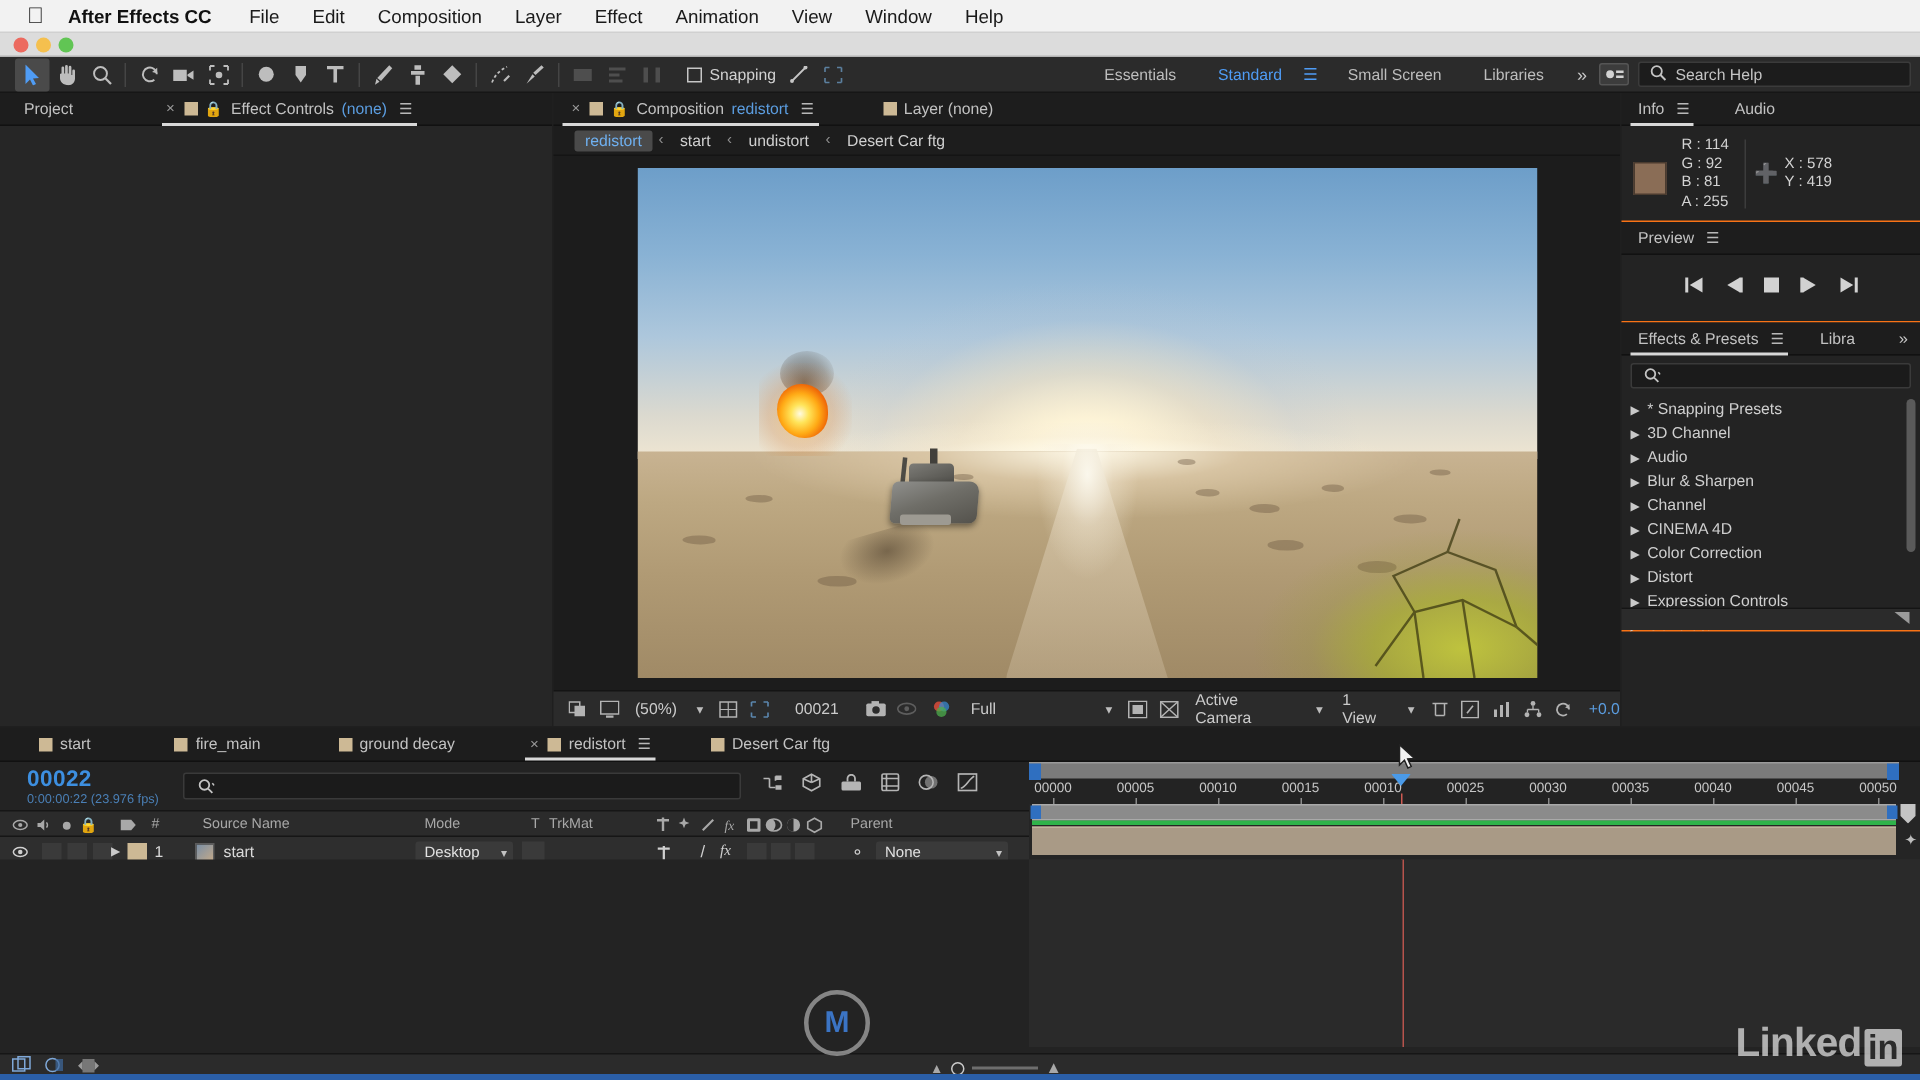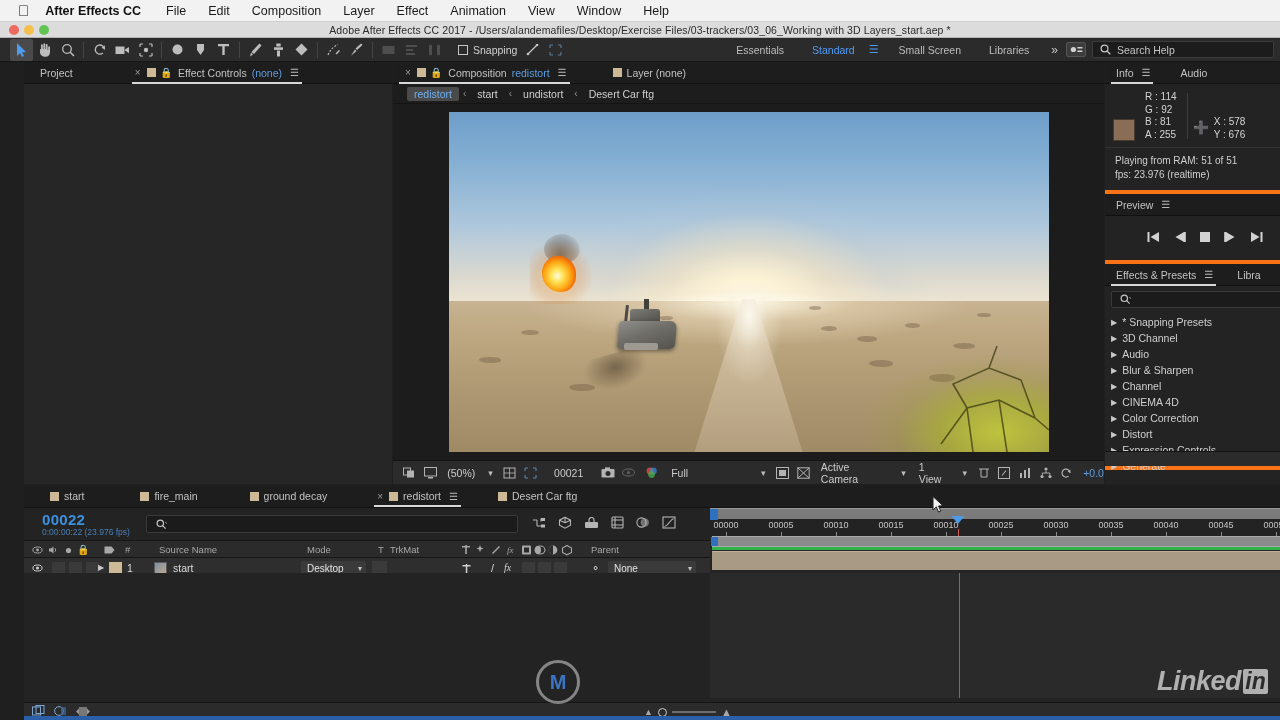--- a/index.html
+++ b/index.html
@@ -66,21 +66,21 @@
     margin-right: 6px;
   }
   .searchhelp {
     width: 182px; height: 17px; background: #1c1c1c; border: 1px solid #3b3b3b;
     border-radius: 2px; display: flex; align-items: center; margin-right: 6px;
   }
   .searchhelp .mag { margin: 0 6px 0 7px; color: #c4c4c4; }
   .searchhelp .ph { font-size: 10.5px; color: #c4c4c4; }
 
   
-  .panel { position: absolute; background: #232323; margin-left: 24px; }
+  .panel { position: absolute; background: #232323; }
   .tabbar {
     height: 22px; background: #1d1d1d; display: flex; align-items: center;
     border-bottom: 1px solid #111;
   }
   .tab {
     display: flex; align-items: center; gap: 5px; height: 22px; padding: 0 9px;
     font-size: 10.5px; color: #c2c2c2; position: relative; white-space: nowrap;
   }
   .tab .sw { width: 9px; height: 9px; background: #cdb995; display: inline-block; }
   .tab .x { color: #9a9a9a; font-size: 10px; margin-right: 1px; }
@@ -197,23 +197,23 @@
     background: #2b2b2b; border-top: 1px solid #141414;
     display: flex; align-items: center; padding-left: 8px; gap: 3px;
   }
   .cb-icon { width: 18px; display: flex; align-items: center; justify-content: center; color: #b3b3b3; }
   .cb-val { padding: 0 5px; color: #cbcbcb; font-size: 10.5px; }
   .cb-chev { color: #bdbdbd; font-size: 9px; padding: 0 5px; }
   .cb-plus { color: #5b9de0; font-size: 10.5px; padding-left: 5px; }
 
   
   #right-dock { left: 1081px; top: 62px; width: 199px; height: 422px; background: #232323; }
-  .sub-panel { border-bottom: 4px solid #f97316; }
+  .sub-panel { border-bottom: 1px solid #f97316; }
   .info-body { padding: 7px 0 6px 0; }
-  .info-row { display: flex; align-items: flex-end; padding: 0 8px; }
+  .info-row { display: flex; align-items: center; padding: 0 8px; }
   .swatch { width: 22px; height: 22px; background: #8a6d56; border: 1px solid #4a3b2f; margin-top: 6px; }
   .rgba { margin-left: 10px; font-size: 10px; color: #d3d3d3; line-height: 12.6px; }
   .info-sep { width: 1px; background: #3c3c3c; margin: 2px 0 2px 10px; align-self: stretch; }
   .xy { margin-left: 6px; font-size: 10px; color: #d3d3d3; line-height: 12.6px; display: flex; align-items: center; gap: 4px; }
   .info-status { padding: 6px 10px 2px 10px; font-size: 10px; color: #cfcfcf; line-height: 14px; border-top: 1px solid #343434; margin-top: 6px; }
   .prev-body { height: 44px; display: flex; align-items: center; justify-content: center; gap: 13px; color: #d2d2d2; }
   .ep-search {
     margin: 5px 6px; height: 17px; background: #1b1b1b; border: 1px solid #3a3a3a;
     border-radius: 2px; display: flex; align-items: center; padding-left: 8px;
   }
@@ -291,21 +291,21 @@
   .wm-cn {
     position: absolute; left: 536px; top: 660px; display: flex; align-items: center; gap: 4px;
     pointer-events: none;
   }
   .wm-cn .ring {
     width: 44px; height: 44px; border-radius: 50%; border: 3px solid rgba(215,215,215,.55);
     display: flex; align-items: center; justify-content: center;
     font-size: 20px; color: #3b74c4; font-weight: bold;
   }
   .wm-cn .txt { font-size: 31px; color: rgba(222,222,222,.62); font-weight: bold; letter-spacing: 1px; }
-  .wm-li { position: absolute; right: 12px; top: 666px; display: flex; align-items: center; font-style: italic; }
+  .wm-li { position: absolute; right: 12px; top: 680px; display: flex; align-items: flex-end; }
   .wm-li .w { font-size: 27px; color: rgba(228,228,228,.72); font-weight: bold; letter-spacing: -.5px; }
   .wm-li .in {
     margin-left: 2px; width: 25px; height: 25px; background: rgba(228,228,228,.72);
     color: #2b2b2b; font-size: 23px; font-weight: bold; display: flex;
     align-items: center; justify-content: center; border-radius: 2px;
   }
   .cursor-arrow { position: absolute; left: 932px; top: 496px; pointer-events: none; }
 </style>
 </head>
 <body>
@@ -327,21 +327,20 @@
       <span>Help</span>
     </div>
   </div>
 
   <div class="titlebar">
     <div class="traffic">
       <i class="r"></i>
       <i class="y"></i>
       <i class="g"></i>
     </div>
-    <div class="title-text">Adobe After Effects CC 2017 - /Users/alandemafiles/Desktop/Exercise Files/03-trackers/03_06_Working with 3D Layers_start.aep *</div>
   </div>
 
   <div class="toolbar">
     <div style="width:10px"></div>
     <div class="tool active">
       <svg width="11" height="14" viewBox="0 0 11 14">
           <path d="M1 0 L1 13 L4 10 L6 14 L8 13 L6 9.3 L10 9 Z" fill="#4f9cf5"></path>
         </svg>
     </div>
     <div class="tool">
@@ -694,27 +693,23 @@
             <div><span>R</span> : <span>114</span></div>
             <div><span>G</span> : <span>92</span></div>
             <div><span>B</span> : <span>81</span></div>
             <div><span>A</span> : <span>255</span></div>
           </div>
           <div class="info-sep"></div>
           <div class="xy">
             <span class="crosshair" style="font-size:13px;color:#cfcfcf">➕</span>
             <span>
               <div><span>X</span> : <span>578</span></div>
-              <div><span>Y</span> : <span>676</span></div>
+              <div><span>Y</span> : <span>419</span></div>
             </span>
           </div>
-        </div>
-        <div class="info-status">
-          <div>Playing from RAM: 51 of 51</div>
-          <div>fps: 23.976 (realtime)</div>
         </div>
       </div>
     </div>
 
     <div class="sub-panel">
       <div class="tabbar">
         <div class="tab" style="padding-left:11px">
           <span>Preview</span>
           <span class="ham">☰</span>
         </div>

